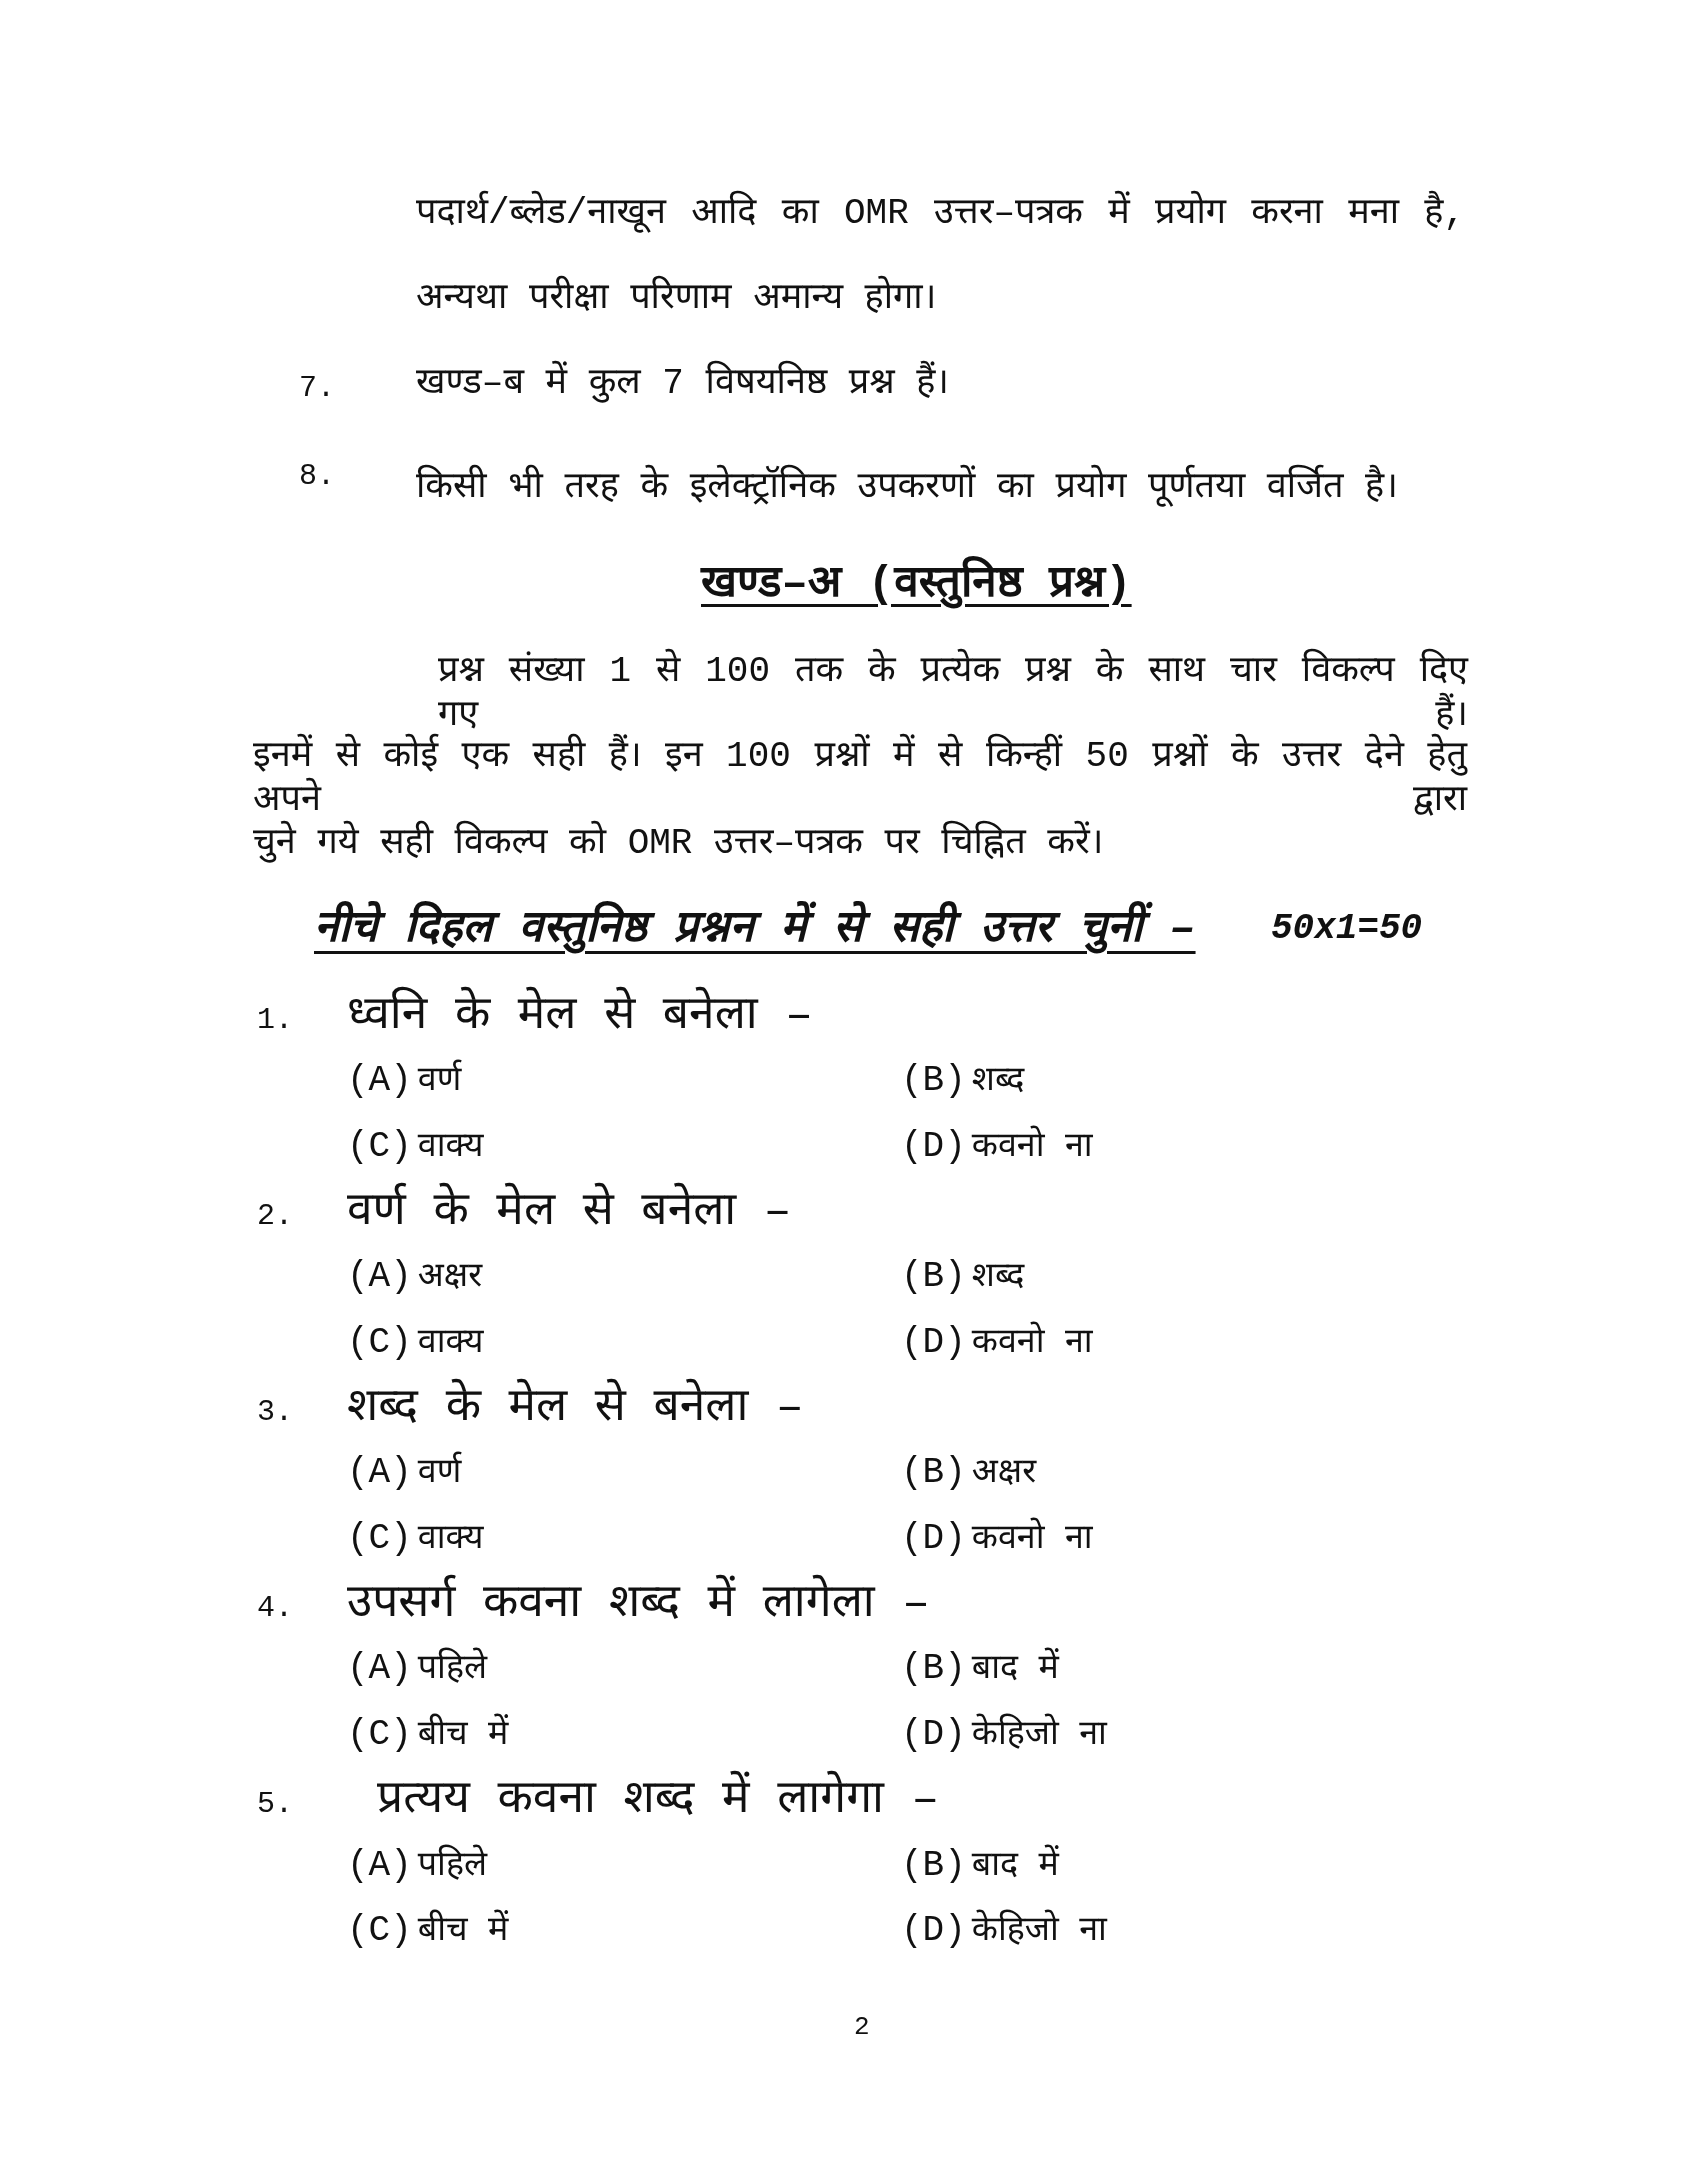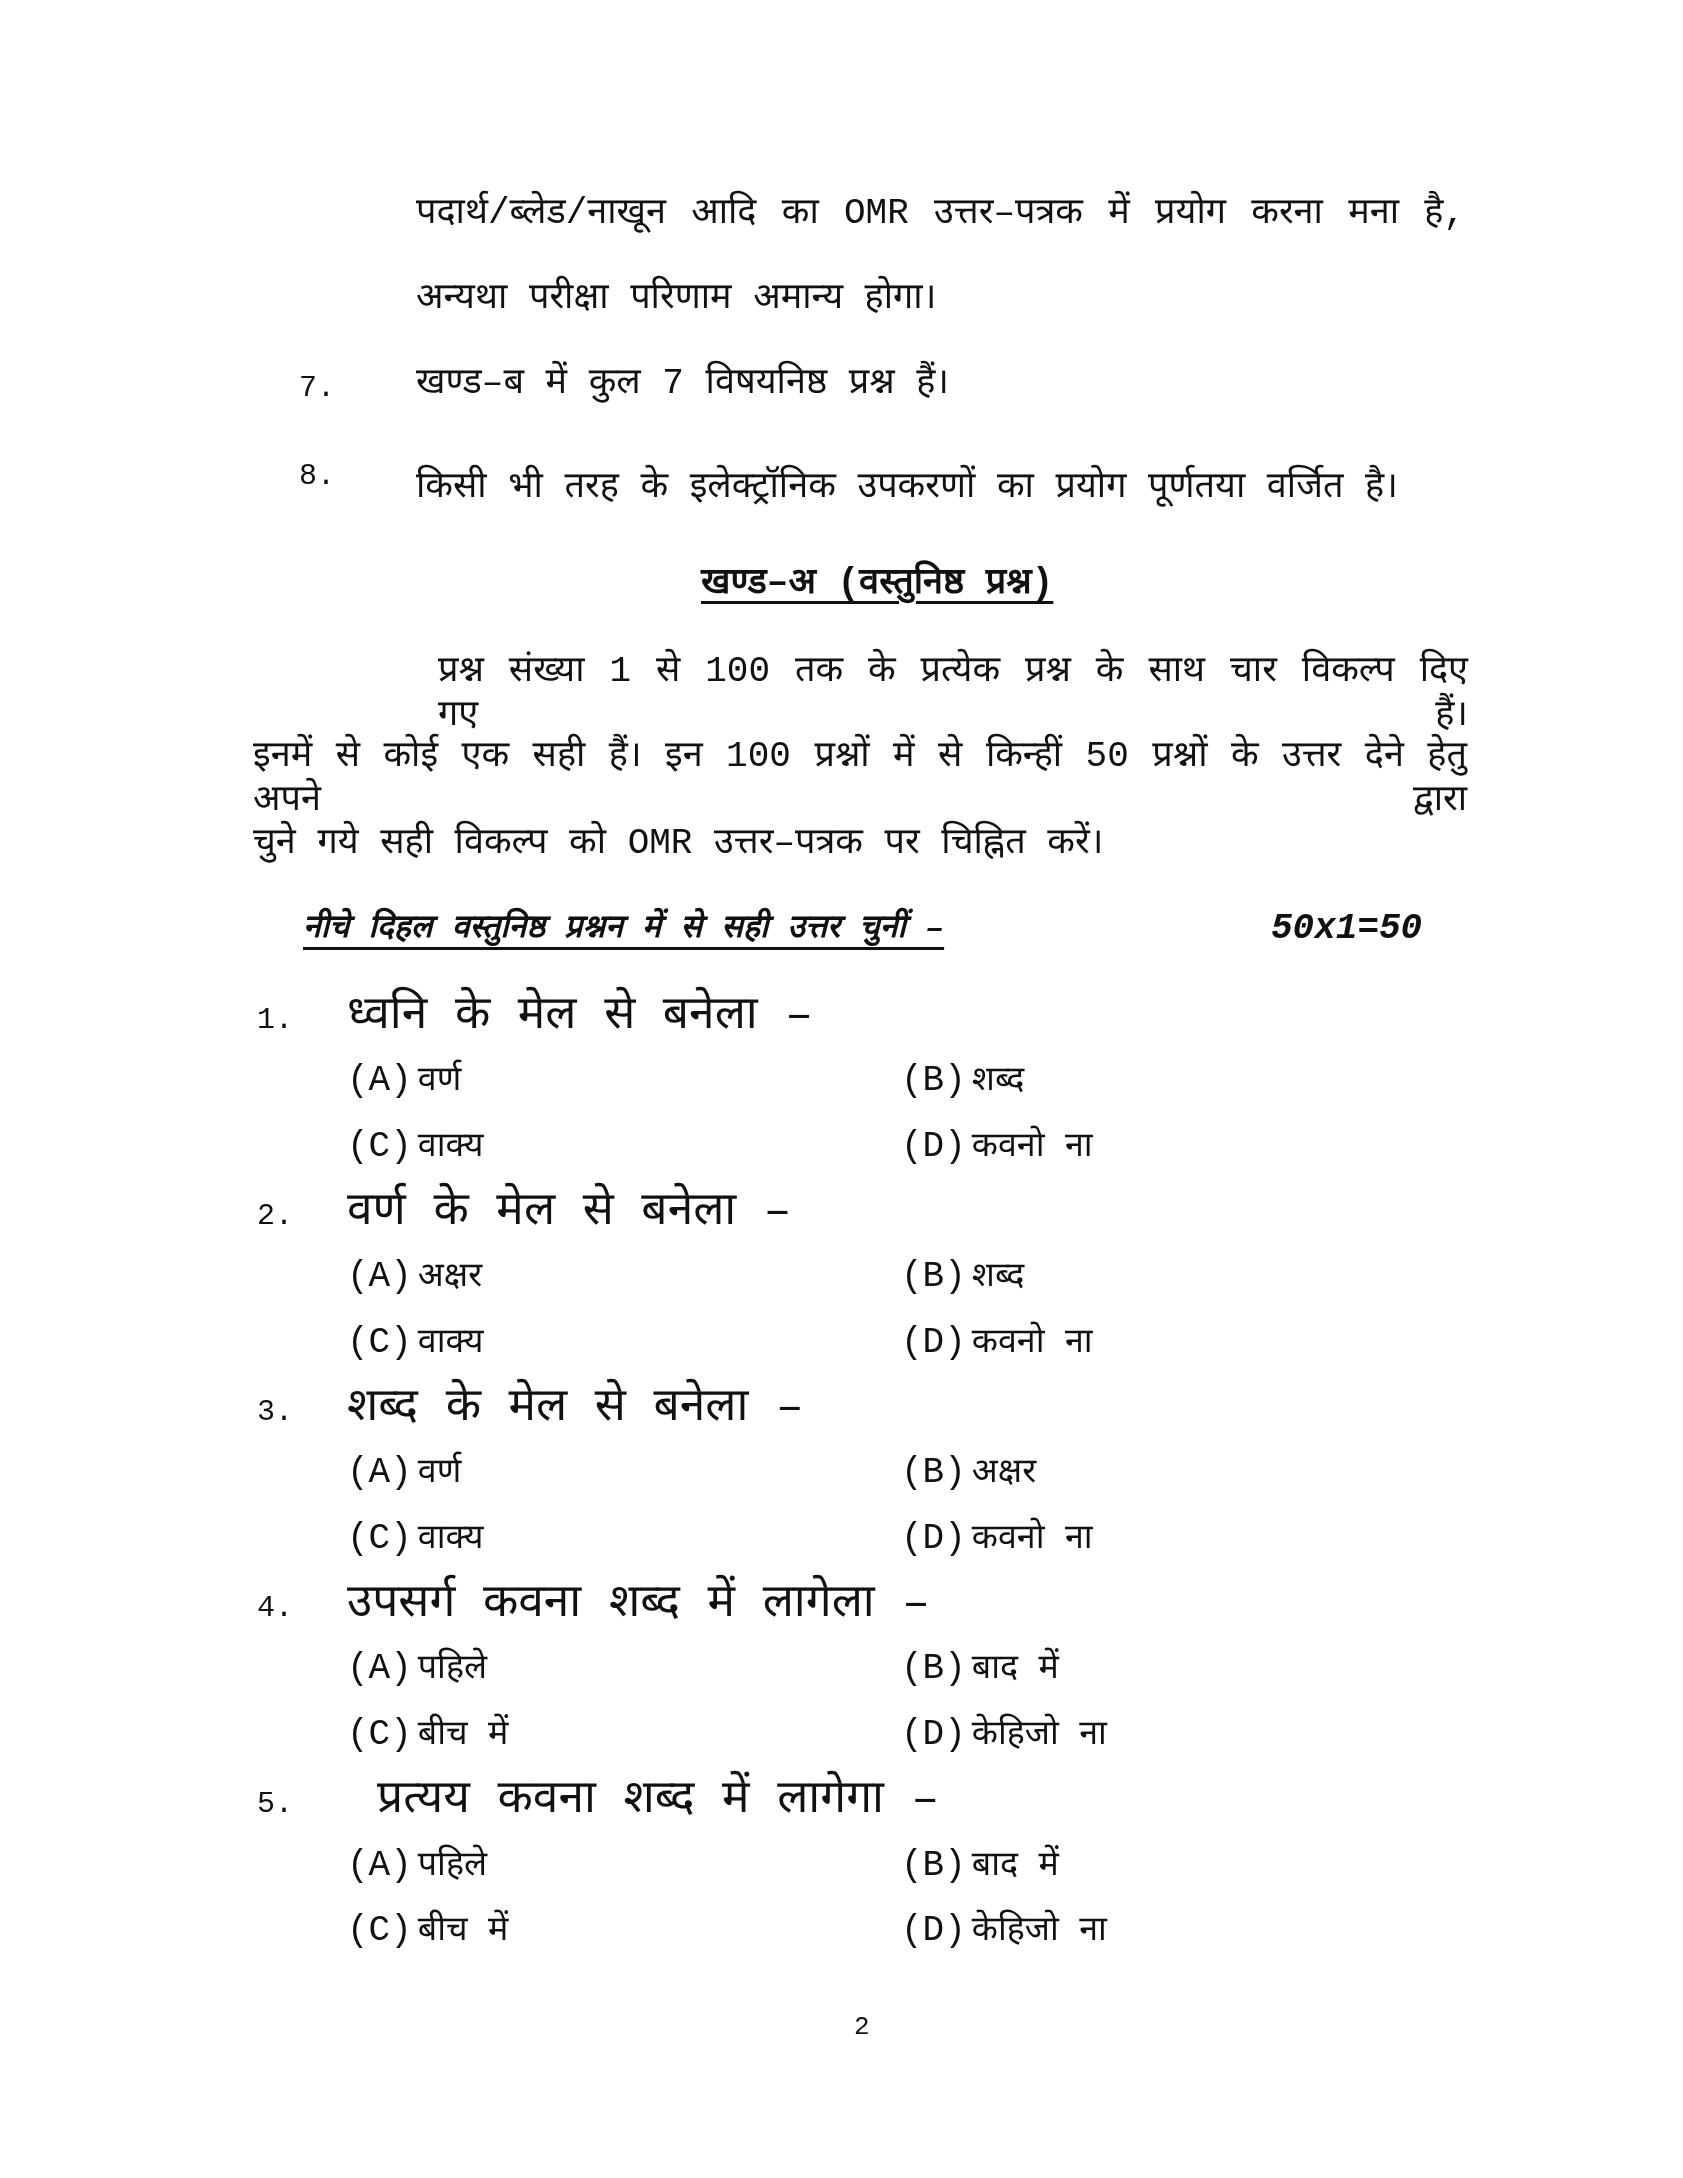--- a/index.html
+++ b/index.html
@@ -5,22 +5,22 @@
   html, body { margin: 0; padding: 0; background: #ffffff; }
   body {
     width: 1683px; height: 2178px; position: relative; overflow: hidden;
     font-family: "Liberation Sans", "DejaVu Sans", sans-serif;
     color: #111111;
   }
   .page { position: absolute; left: 0; top: 8px; width: 1683px; height: 2178px; font-family: Liberation Mono, monospace; }
   .line { position: absolute; font-size: 36px; line-height: 44px; white-space: nowrap; }
   .justify { text-align: justify; text-align-last: justify; white-space: normal; }
   .num { position: absolute; font-size: 30px; line-height: 44px; }
-  .heading { position: absolute; font-size: 36px; line-height: 44px; font-weight: bold; text-decoration: underline; text-underline-offset: 8px; text-decoration-thickness: 3px; white-space: nowrap; }
-  .instr { position: absolute; font-size: 32px; line-height: 44px; font-weight: bold; font-style: italic; text-decoration: underline; text-underline-offset: 10px; text-decoration-thickness: 3px; white-space: nowrap; }
+  .heading { position: absolute; font-size: 44px; line-height: 44px; font-weight: bold; text-decoration: underline; text-underline-offset: 8px; text-decoration-thickness: 3px; white-space: nowrap; }
+  .instr { position: absolute; font-size: 44px; line-height: 44px; font-weight: bold; font-style: italic; text-decoration: underline; text-underline-offset: 10px; text-decoration-thickness: 3px; white-space: nowrap; margin-left: 11px; }
   .marks { position: absolute; font-size: 36px; line-height: 44px; font-weight: bold; font-style: italic; white-space: nowrap; }
   .qtext { position: absolute; font-size: 46px; line-height: 44px; white-space: nowrap; }
   .opt { position: absolute; font-size: 34px; line-height: 44px; white-space: nowrap; }
   .opt .lbl { font-size: 36px; margin-right: 6px; }
   .pagenum { position: absolute; font-size: 26px; line-height: 30px; }
 </style>
 </head>
 <body>
 
 <div class="page">

